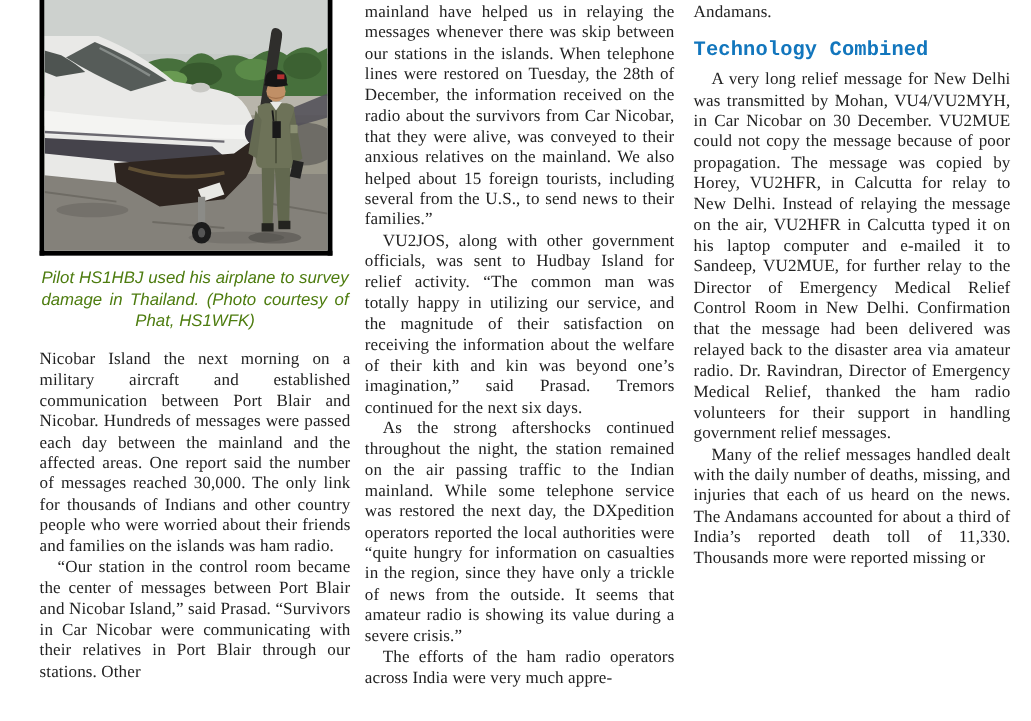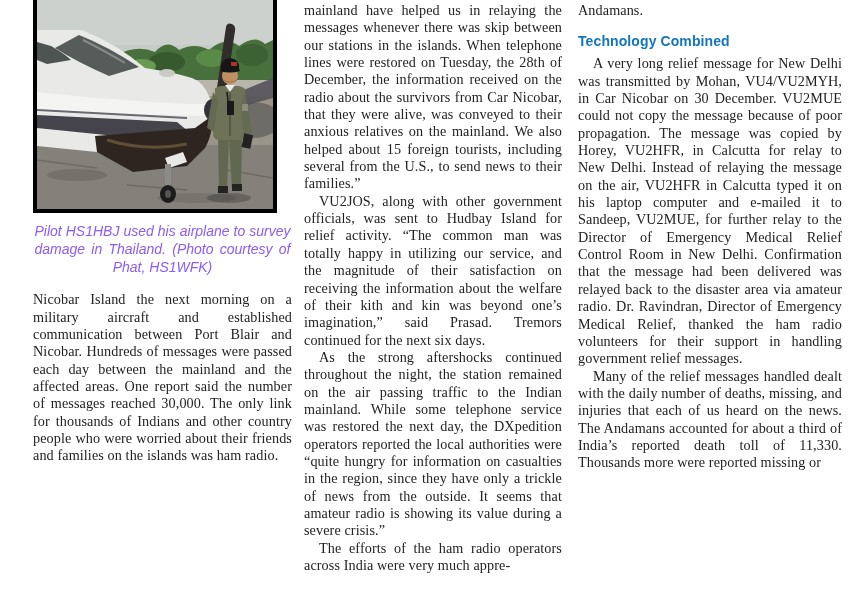--- a/index.html
+++ b/index.html
@@ -41,29 +41,30 @@
   .photo-frame svg{display:block;}
 
   .caption{
     margin:10px auto 0 auto;
     width:256px;
     font-size:14px;
     font-style:italic;
     line-height:17.8px;
     text-align:justify;
     text-align-last:center;
-    color:#8b5cf6;
+    color:#4d7c0f;
   }
   .body-start{margin-top:15px;}
 
   .section-heading{
     margin:14px 0 6px 0;
-    font-size:14px;
+    font-size:17px;
     font-weight:bold;
     letter-spacing:0.1px;
+    font-family:Liberation Mono, monospace;
   }
 </style>
 </head>
 <body>
 
 <div class="page">
 
   <div class="col col-left">
     <figure class="photo-figure">
       <div class="photo-frame">
@@ -135,20 +136,21 @@
           <line x1="191" y1="101" x2="190" y2="92" stroke="#191919" stroke-width="1.5"></line>
 
           <rect x="206" y="134" width="9" height="14" fill="#222" transform="rotate(12 210 140)"></rect>
 
           <rect x="205" y="104" width="6" height="7" fill="#8a8f72"></rect>
         </svg>
       </div>
       <figcaption class="caption">Pilot HS1HBJ used his airplane to survey damage in Thailand. (Photo courtesy of Phat, HS1WFK)</figcaption>
     </figure>
     <p class="body-text body-start">Nicobar Island the next morning on a military aircraft and established communication between Port Blair and Nicobar. Hundreds of messages were passed each day between the mainland and the affected areas. One report said the number of messages reached 30,000. The only link for thousands of Indians and other country people who were worried about their friends and families on the islands was ham radio.</p>
+    <p class="body-text indent">“Our station in the control room became the center of messages between Port Blair and Nicobar Island,” said Prasad. “Survivors in Car Nicobar were communicating with their relatives in Port Blair through our stations. Other</p>
   </div>
 
   <div class="col col-mid">
     <p class="body-text">mainland have helped us in relaying the messages whenever there was skip between our stations in the islands. When telephone lines were restored on Tuesday, the 28th of December, the information received on the radio about the survivors from Car Nicobar, that they were alive, was conveyed to their anxious relatives on the mainland. We also helped about 15 foreign tourists, including several from the U.S., to send news to their families.”</p>
     <p class="body-text indent">VU2JOS, along with other government officials, was sent to Hudbay Island for relief activity. “The common man was totally happy in utilizing our service, and the magnitude of their satisfaction on receiving the information about the welfare of their kith and kin was beyond one’s imagination,” said Prasad. Tremors continued for the next six days.</p>
     <p class="body-text indent">As the strong aftershocks continued throughout the night, the station remained on the air passing traffic to the Indian mainland. While some telephone service was restored the next day, the DXpedition operators reported the local authorities were “quite hungry for information on casualties in the region, since they have only a trickle of news from the outside. It seems that amateur radio is showing its value during a severe crisis.”</p>
     <p class="body-text indent">The efforts of the ham radio operators across India were very much appre-</p>
   </div>
 
   <div class="col col-right">

